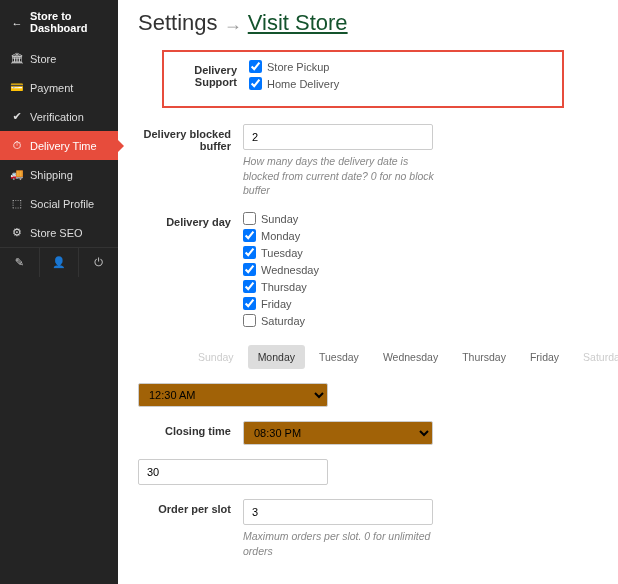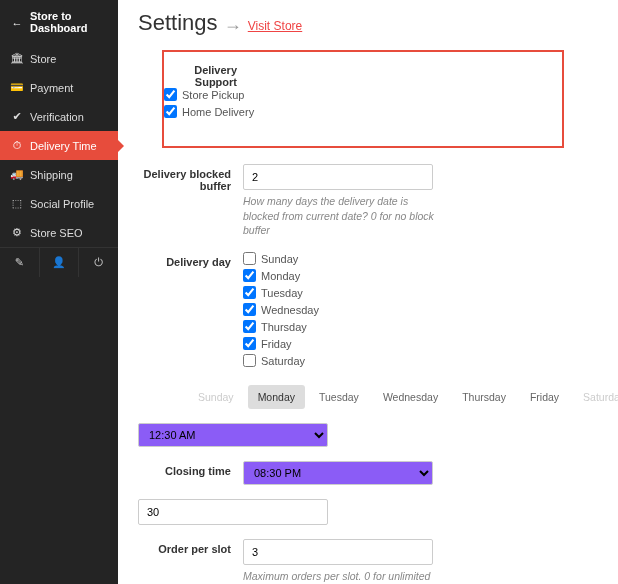--- a/index.html
+++ b/index.html
@@ -10,31 +10,31 @@
 .sidebar-item.back { font-weight: bold; color: #fff; padding: 10px; }
 .sidebar-item.active { background: #e74c3c; color: #fff; position: relative; }
 .sidebar-item.active::after { content: ''; position: absolute; right: -6px; top: 50%; transform: translateY(-50%); border-top: 6px solid transparent; border-bottom: 6px solid transparent; border-left: 6px solid #e74c3c; }
 .sidebar-icon { width: 14px; margin-right: 6px; text-align: center; flex-shrink:0; font-size: 11px; }
 .sidebar-bottom { display: flex; border-top: 1px solid #333; }
 .sidebar-btn { flex: 1; text-align: center; padding: 8px 0; cursor: pointer; font-size: 11px; color: #ccc; border-right: 1px solid #333; }
 .sidebar-btn:last-child { border-right: none; }
 .main { flex: 1; padding: 10px 20px 20px; overflow-y: auto; }
 .page-title { font-size: 22px; font-weight: 300; color: #333; margin-bottom: 14px; }
 .title-arrow { color: #999; font-size: 18px; }
-.title-link { color: #ef4444; font-size: 12px; font-weight: 300; }
+.title-link { color: #14532d; font-size: 22px; font-weight: 300; }
 .form-row { display: flex; margin-bottom: 14px; align-items: flex-start; }
 .form-label { width: 105px; text-align: right; padding-right: 12px; padding-top: 4px; font-size: 11px; font-weight: bold; color: #333; flex-shrink: 0; }
 .form-field { flex: 1; }
 .form-field input[type="text"] { width: 190px; padding: 6px 8px; border: 1px solid #ccc; border-radius: 2px; font-size: 11px; }
-.form-field select { width: 190px; padding: 4px 6px; border: 1px solid #ccc; border-radius: 2px; font-size: 11px; background: #8b5cf6; }
+.form-field select { width: 190px; padding: 4px 6px; border: 1px solid #ccc; border-radius: 2px; font-size: 11px; background: #a16207; }
 .help-text { font-size: 10.5px; font-style: italic; color: #888; margin-top: 4px; max-width: 200px; line-height: 1.4; }
 .check-option { display: flex; align-items: center; margin-bottom: 4px; font-size: 11px; color: #555; }
 .check-option input { margin-right: 5px; }
 .highlight-box { border: 2px solid #e74c3c; padding: 8px 0 12px; margin-left: 24px; margin-right: 34px; margin-bottom: 16px; }
-.highlight-box .form-row { margin-bottom: 12px; flex-direction: column; }
+.highlight-box .form-row { margin-bottom: 0; }
 .tabs { display: flex; gap: 4px; margin: 14px 0 14px 50px; }
 .tab { padding: 6px 10px; font-size: 10.5px; border-radius: 3px; cursor: pointer; color: #666; }
 .tab.disabled { color: #ccc; cursor: default; }
 .tab.active { background: #ddd; color: #333; }
 </style>
 </head>
 <body>
 
 <div class="container">
   <div class="sidebar">

